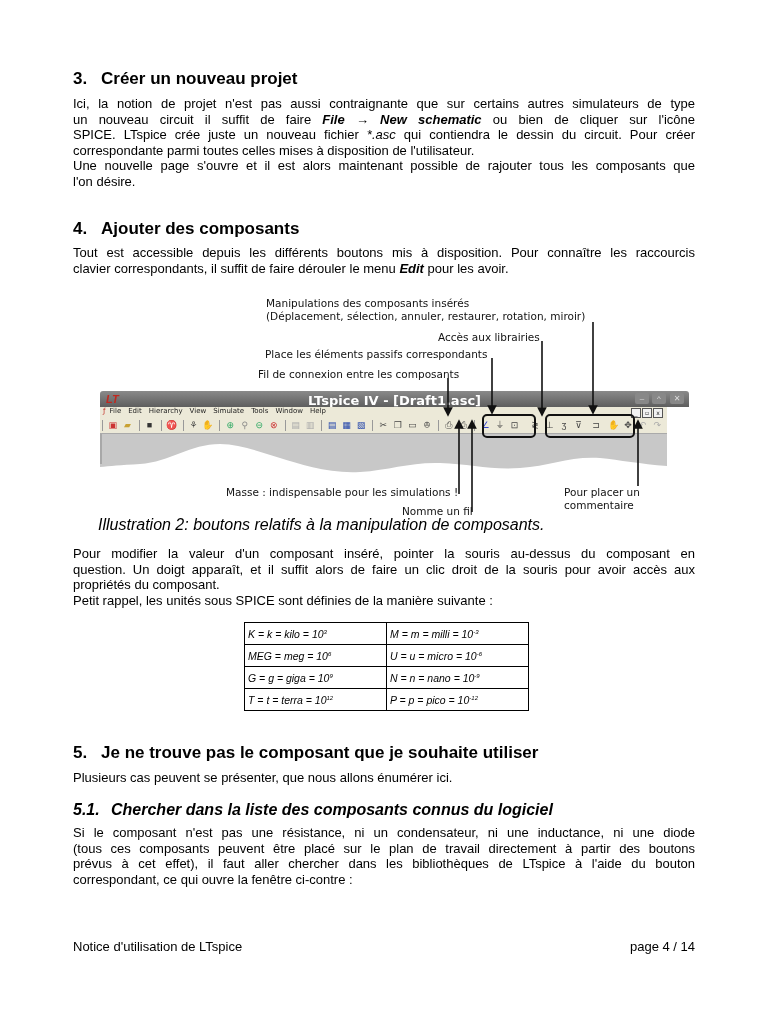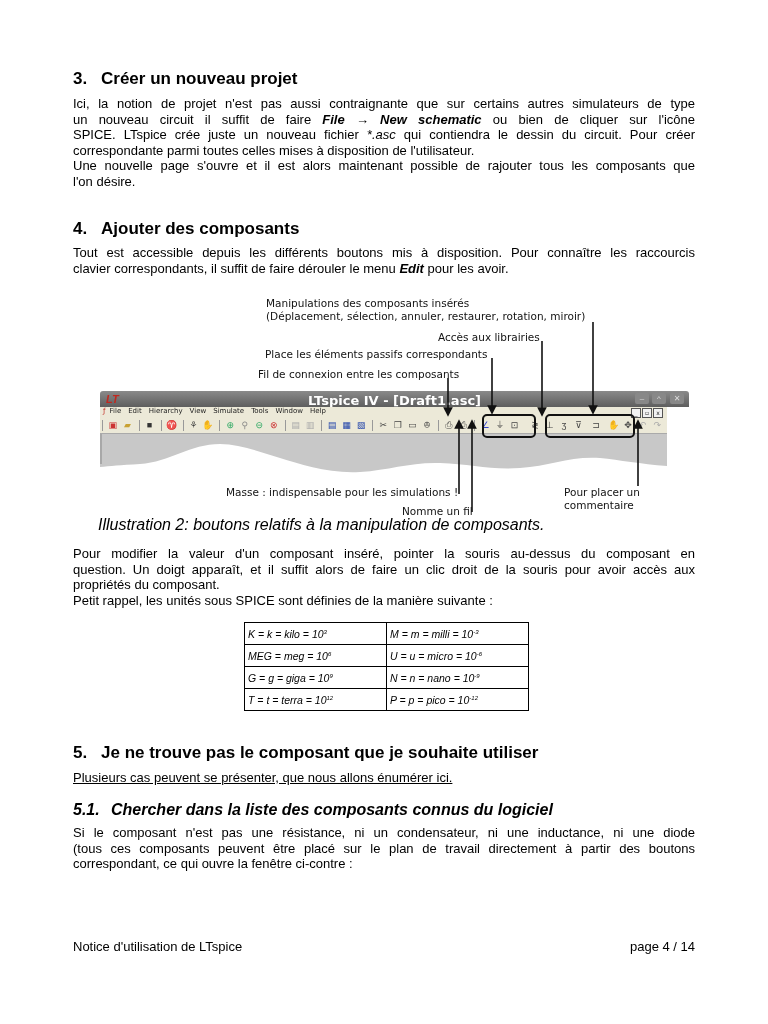--- a/index.html
+++ b/index.html
@@ -199,26 +199,27 @@
     <tr>
       <td><span>T = t = terra = 10</span><sup>12</sup></td>
       <td><span>P = p = pico = 10</span><sup>-12</sup></td>
     </tr>
   </tbody>
 </table>
 
 <h2 style="top:743px;">
   <span class="num">5.</span><span>Je ne trouve pas le composant que je souhaite utiliser</span>
 </h2>
-<div class="para" style="top:770px;text-decoration:underline;">
+<div class="para" style="top:770px;">
   <span class="line last">Plusieurs cas peuvent se présenter, que nous allons énumérer ici.</span>
 </div>
 <h3 style="top:801px;">
   <span class="num">5.1.</span><span>Chercher dans la liste des composants connus du logiciel</span>
 </h3>
 <div class="para" style="top:825px;">
   <span class="line">Si le composant n'est pas une résistance, ni un condensateur, ni une inductance, ni une diode</span>
   <span class="line">(tous ces composants peuvent être placé sur le plan de travail directement à partir des boutons</span>
+  <span class="line">prévus à cet effet), il faut aller chercher dans les bibliothèques de LTspice à l'aide du bouton</span>
   <span class="line last">correspondant, ce qui ouvre la fenêtre ci-contre :</span>
 </div>
 
 <div class="footer" style="left:73px;">Notice d'utilisation de LTspice</div>
 <div class="footer" style="right:73px;">page 4 / 14</div>
 
 </body></html>

